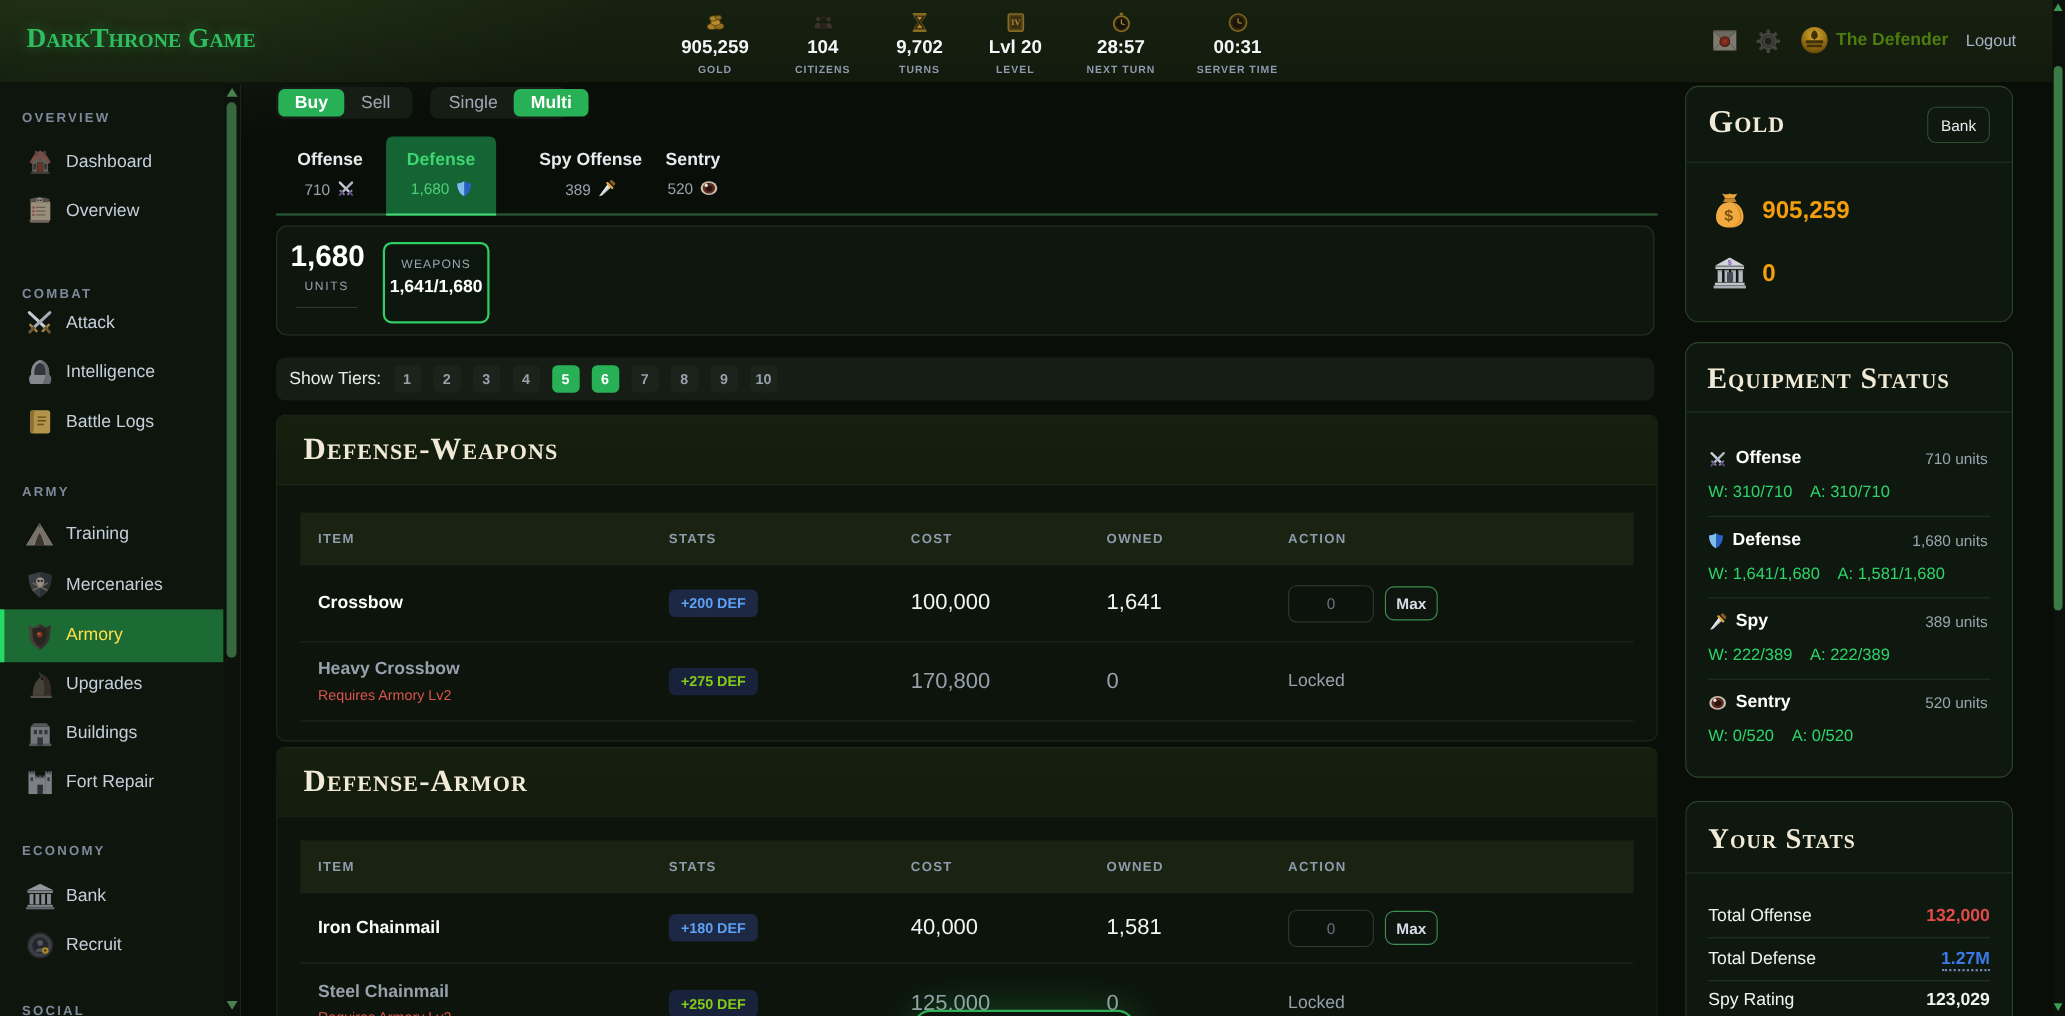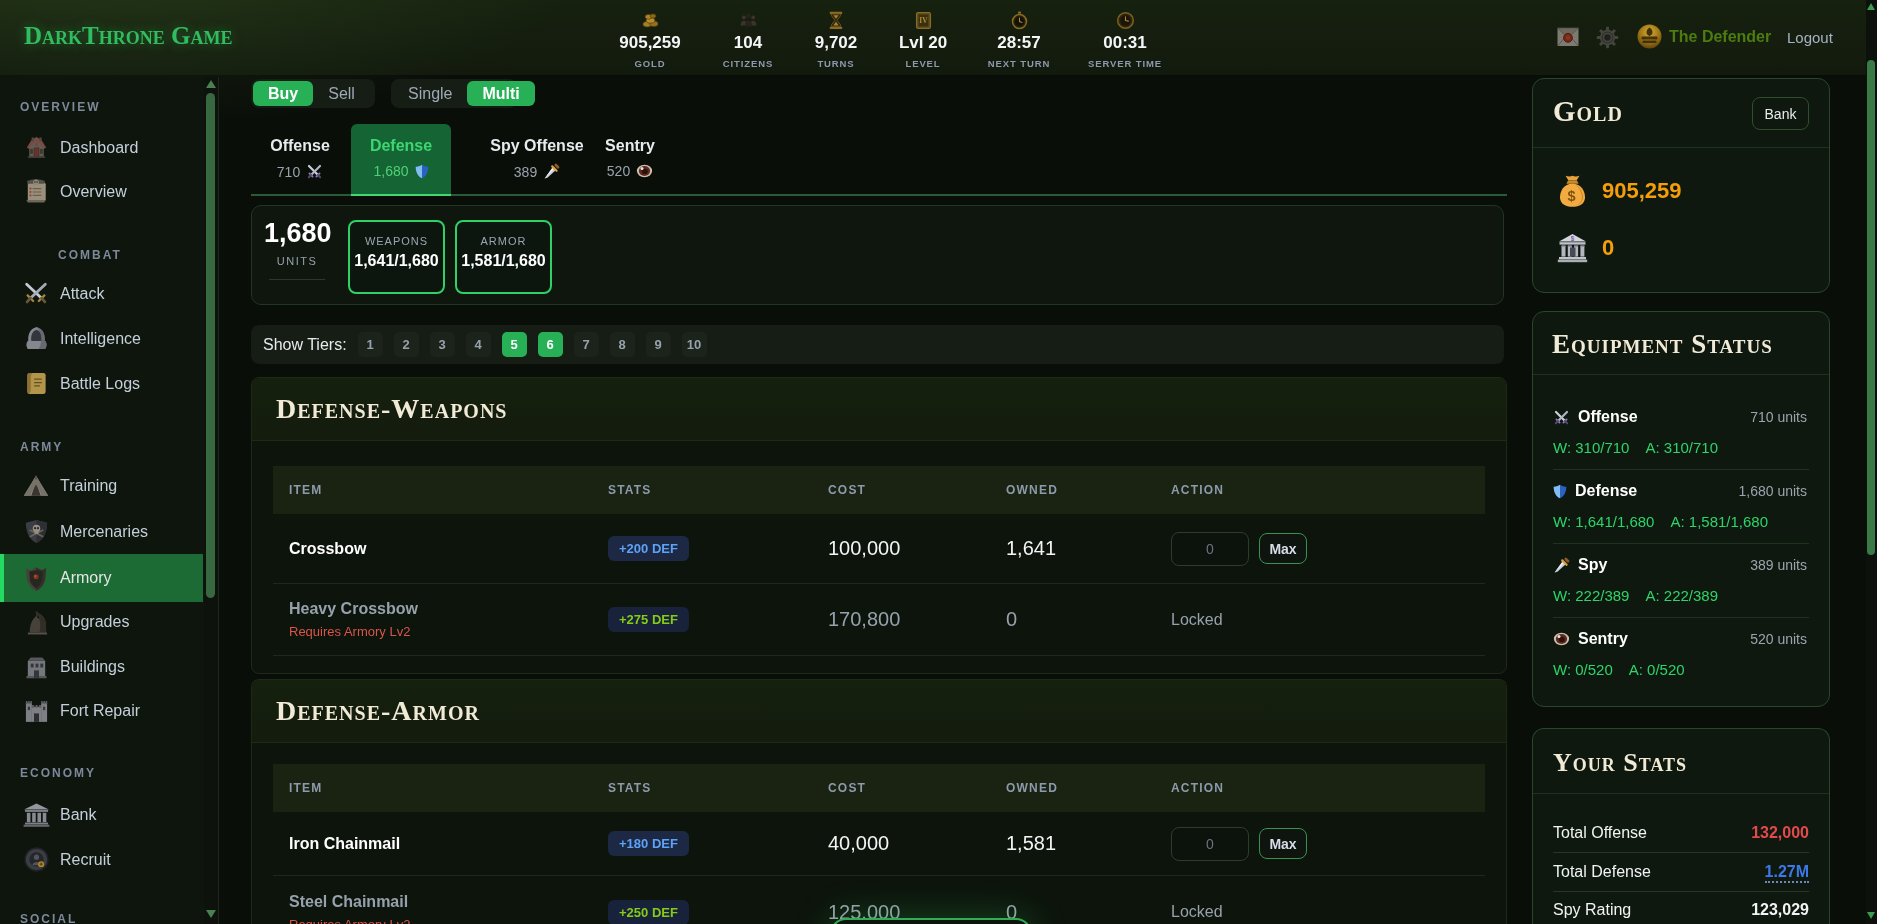--- a/index.html
+++ b/index.html
@@ -25,21 +25,21 @@
 
   
   .sidebar { position:absolute; left:0; top:77px; width:219px; height:847px;
     background:#0e150c; border-right:1px solid #1c291a; }
   .sb-label { position:absolute; left:20px; color:#7d889b; font-weight:bold; font-size:12px; letter-spacing:2px; }
   .sb-item { position:absolute; left:0; width:203px; height:45px; display:flex; align-items:center; }
   .sb-item .ico { width:28px; height:28px; margin-left:22px; display:flex; align-items:center; justify-content:center; }
   .sb-item .txt { margin-left:10px; color:#c5cfdb; font-size:16px; }
   .sb-item.active { background:#1d6b34; height:48px; border-left:4px solid #24da63; }
   .sb-item.active .ico { margin-left:18px; }
-  .sb-item.active .txt { color:#e5e5e5; }
+  .sb-item.active .txt { color:#fde047; }
   
   .sb-track { position:absolute; left:204px; top:77px; width:14px; height:847px; background:#0d130c; }
   .sb-thumb { position:absolute; left:206px; top:93px; width:9px; height:505px; background:#38683f; border-radius:5px; }
   .sb-up { position:absolute; left:206px; top:80px; width:0; height:0; border-left:5px solid transparent; border-right:5px solid transparent; border-bottom:8px solid #4a8150; }
   .sb-down { position:absolute; left:206px; top:910px; width:0; height:0; border-left:5px solid transparent; border-right:5px solid transparent; border-top:8px solid #4a8150; }
 
   
   .pg-track { position:absolute; left:1866px; top:0; width:11px; height:924px; background:#0c110b; }
   .pg-thumb { position:absolute; left:1867px; top:60px; width:8px; height:495px; background:#3a7a46; border-radius:4px; }
   .pg-up { position:absolute; left:1867px; top:3px; width:0; height:0; border-left:4px solid transparent; border-right:4px solid transparent; border-bottom:7px solid #3f9a52; }
@@ -286,21 +286,21 @@
         </g>
         <g fill="#8a4a3a">
           <rect x="6.2" y="10" width="2" height="2"></rect>
           <rect x="6.2" y="13.5" width="2" height="2"></rect>
           <rect x="6.2" y="17" width="2" height="2"></rect>
         </g>
       </svg>
     </div>
     <div class="txt">Overview</div>
   </div>
-<div class="sb-label" style="top:248px;margin-left:38px;">COMBAT</div>
+<div class="sb-label" style="top:260px;">COMBAT</div>
 <div class="sb-item" style="top:271px;">
     <div class="ico">
       <svg width="29" height="27" viewBox="0 0 30 28">
         <g stroke-linecap="round">
           <path d="M5 4 L21 19" stroke="#c4c9d2" stroke-width="3"></path>
           <path d="M25 4 L9 19" stroke="#a4aab6" stroke-width="3"></path>
           <path d="M18 22 L24 16" stroke="#aa853c" stroke-width="2.4"></path>
           <path d="M6 16 L12 22" stroke="#aa853c" stroke-width="2.4"></path>
           <path d="M21 19 L24.5 23" stroke="#66563a" stroke-width="3"></path>
           <path d="M9 19 L5.5 23" stroke="#66563a" stroke-width="3"></path>
@@ -511,24 +511,20 @@
 
 <div class="units-panel">
   <div class="units-big">
       <div class="n">1,680</div>
       <div class="l">UNITS</div>
       <div class="d"></div>
     </div>
   <div class="ubox" style="left:96px;">
       <div class="l">WEAPONS</div>
       <div class="n">1,641/1,680</div>
-    </div>
-  <div class="ubox" style="left:203px;">
-      <div class="l">ARMOR</div>
-      <div class="n">1,581/1,680</div>
     </div>
 </div>
 
 <div class="tiers">
   <div class="lab">Show Tiers:</div>
   <div class="tier">1</div>
     <div class="tier">2</div>
     <div class="tier">3</div>
     <div class="tier">4</div>
   <div class="tier on">5</div>

